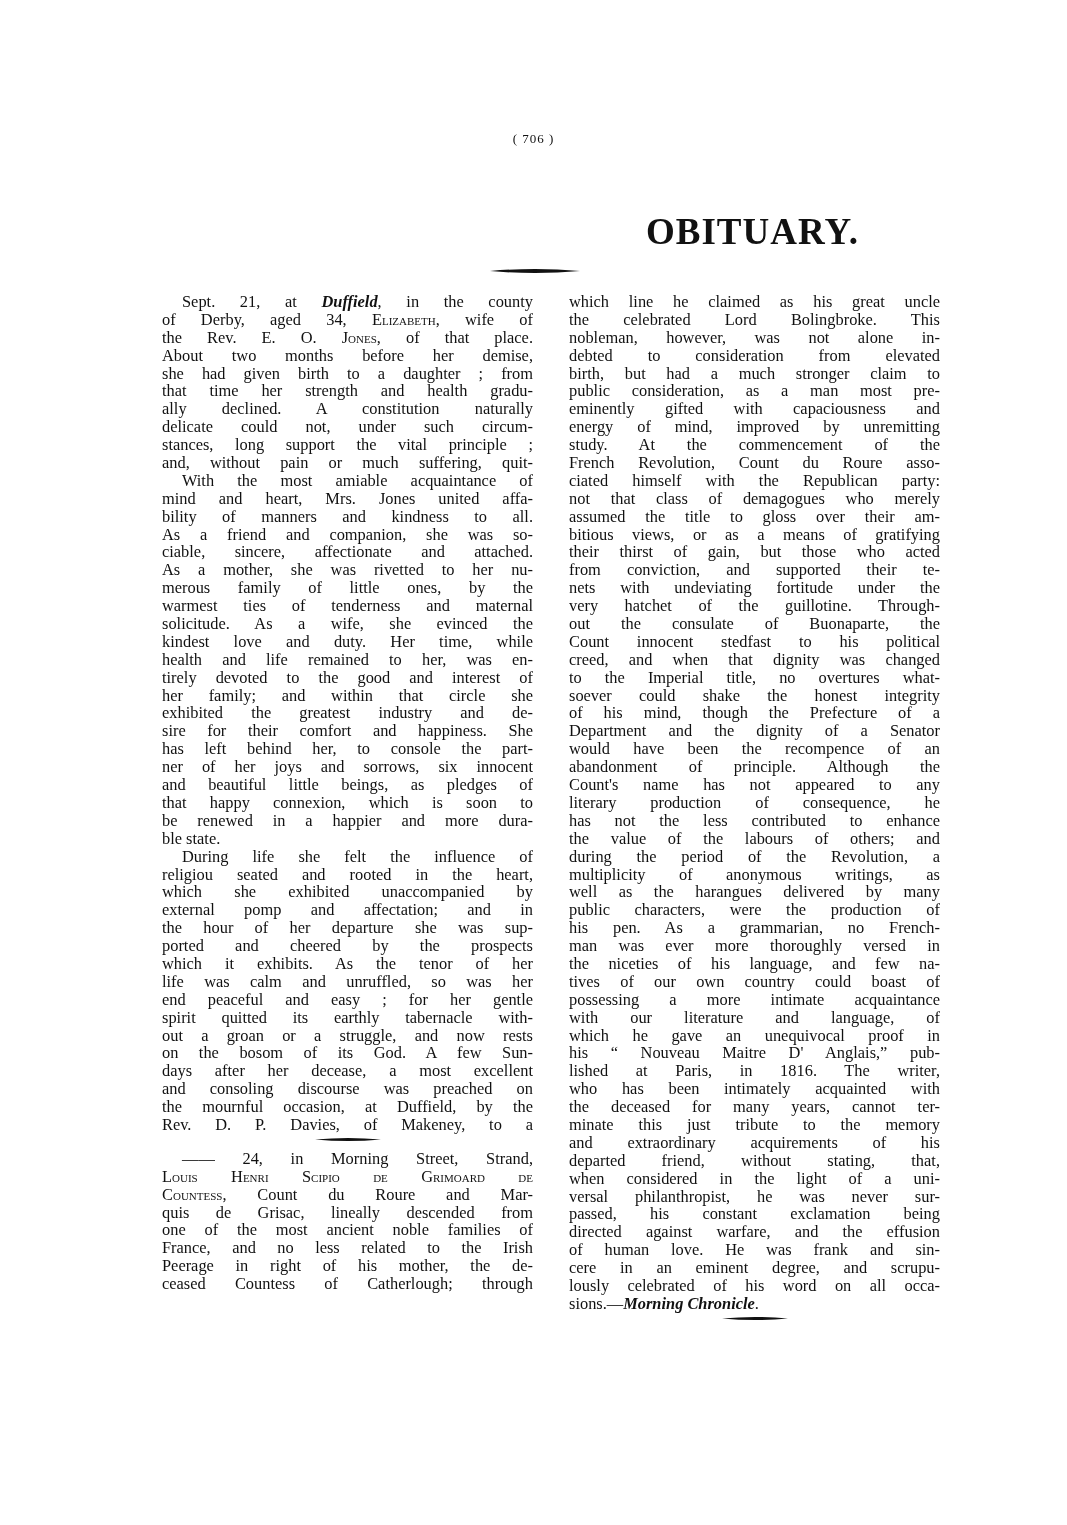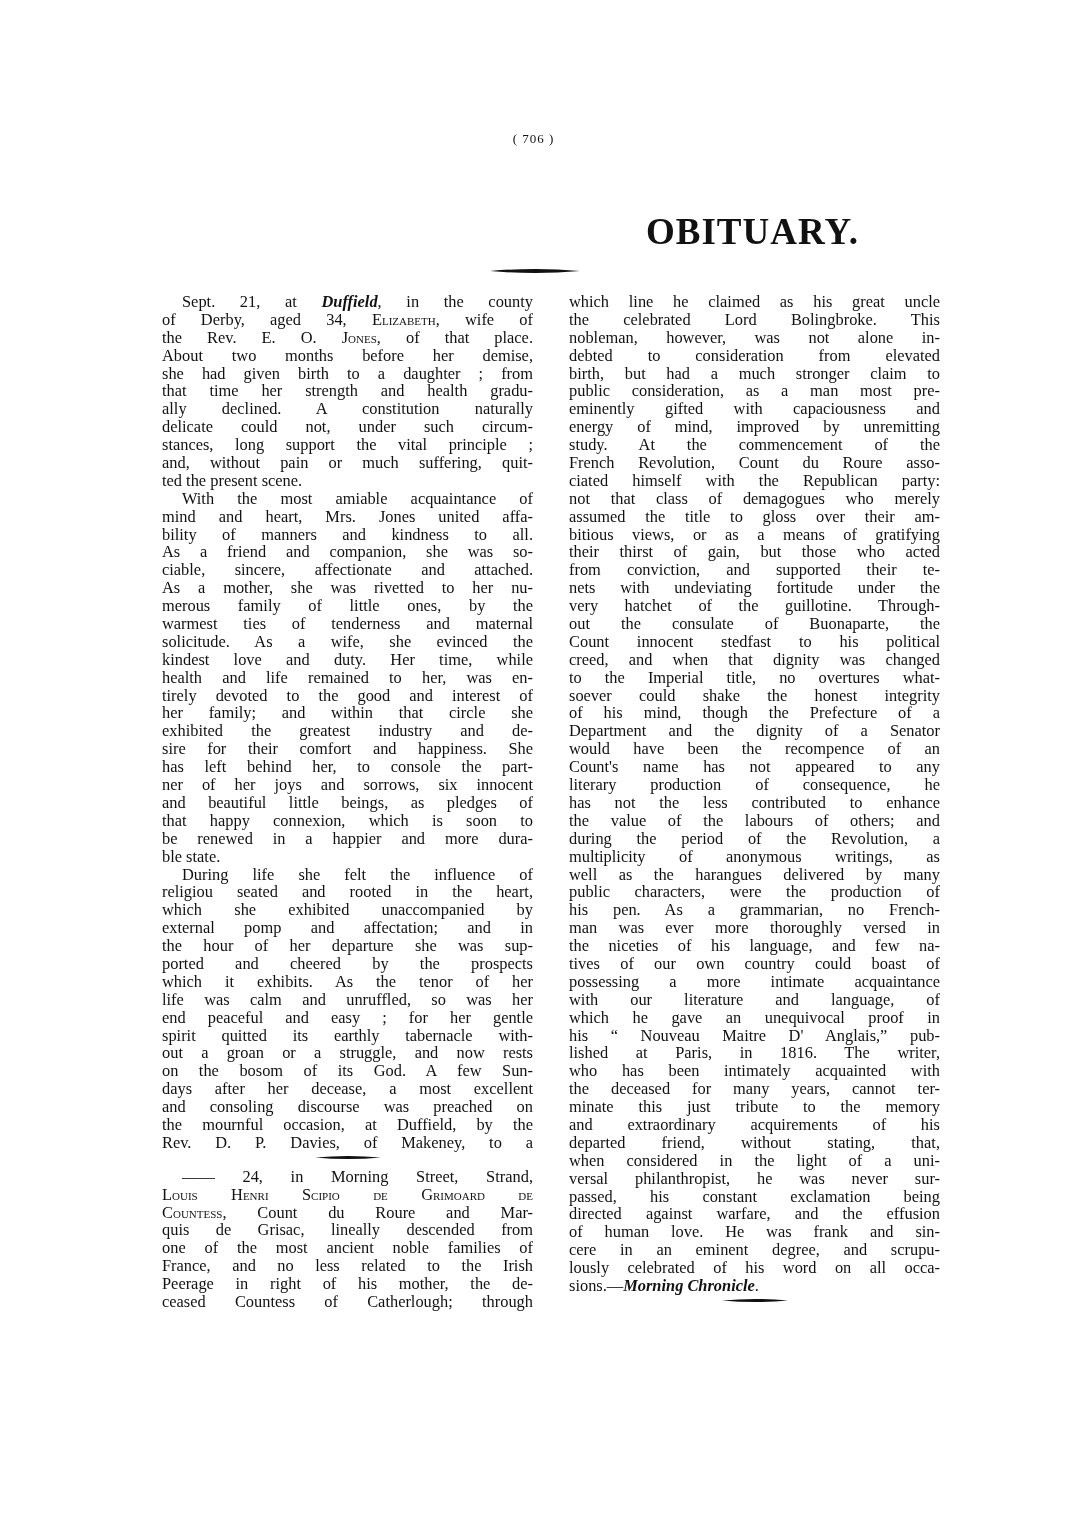--- a/index.html
+++ b/index.html
@@ -39,21 +39,20 @@
     <span class="line indent"><span>Sept. 21, at </span><span class="it">Duffield</span><span>, in the county</span></span>
     <span class="line"><span>of Derby, aged 34, </span><span class="sc">Elizabeth</span><span>, wife of</span></span>
     <span class="line"><span>the Rev. E. O. </span><span class="sc">Jones</span><span>, of that place.</span></span>
     <span class="line"><span>About two months before her demise,</span></span>
     <span class="line"><span>she had given birth to a daughter ; from</span></span>
     <span class="line"><span>that time her strength and health gradu-</span></span>
     <span class="line"><span>ally declined.  A constitution naturally</span></span>
     <span class="line"><span>delicate could not, under such circum-</span></span>
     <span class="line"><span>stances, long support the vital principle ;</span></span>
     <span class="line"><span>and, without pain or much suffering, quit-</span></span>
-    <span class="line last"><span>ted the present scene.</span></span>
     <span class="line indent"><span>With the most amiable acquaintance of</span></span>
     <span class="line"><span>mind and heart, Mrs. Jones united affa-</span></span>
     <span class="line"><span>bility of manners and kindness to all.</span></span>
     <span class="line"><span>As a friend and companion, she was so-</span></span>
     <span class="line"><span>ciable, sincere, affectionate and attached.</span></span>
     <span class="line"><span>As a mother, she was rivetted to her nu-</span></span>
     <span class="line"><span>merous family of little ones, by the</span></span>
     <span class="line"><span>warmest ties of tenderness and maternal</span></span>
     <span class="line"><span>solicitude.  As a wife, she evinced the</span></span>
     <span class="line"><span>kindest love and duty.  Her time, while</span></span>
@@ -119,20 +118,21 @@
     <span class="line"><span>nets with undeviating fortitude under the</span></span>
     <span class="line"><span>very hatchet of the guillotine.  Through-</span></span>
     <span class="line"><span>out the consulate of Buonaparte, the</span></span>
     <span class="line"><span>Count innocent stedfast to his political</span></span>
     <span class="line"><span>creed, and when that dignity was changed</span></span>
     <span class="line"><span>to the Imperial title, no overtures what-</span></span>
     <span class="line"><span>soever could shake the honest integrity</span></span>
     <span class="line"><span>of his mind, though the Prefecture of a</span></span>
     <span class="line"><span>Department and the dignity of a Senator</span></span>
     <span class="line"><span>would have been the recompence of an</span></span>
+    <span class="line"><span>abandonment of principle.  Although the</span></span>
     <span class="line"><span>Count's name has not appeared to any</span></span>
     <span class="line"><span>literary production of consequence, he</span></span>
     <span class="line"><span>has not the less contributed to enhance</span></span>
     <span class="line"><span>the value of the labours of others; and</span></span>
     <span class="line"><span>during the period of the Revolution, a</span></span>
     <span class="line"><span>multiplicity of anonymous writings, as</span></span>
     <span class="line"><span>well as the harangues delivered by many</span></span>
     <span class="line"><span>public characters, were the production of</span></span>
     <span class="line"><span>his pen.  As a grammarian, no French-</span></span>
     <span class="line"><span>man was ever more thoroughly versed in</span></span>

